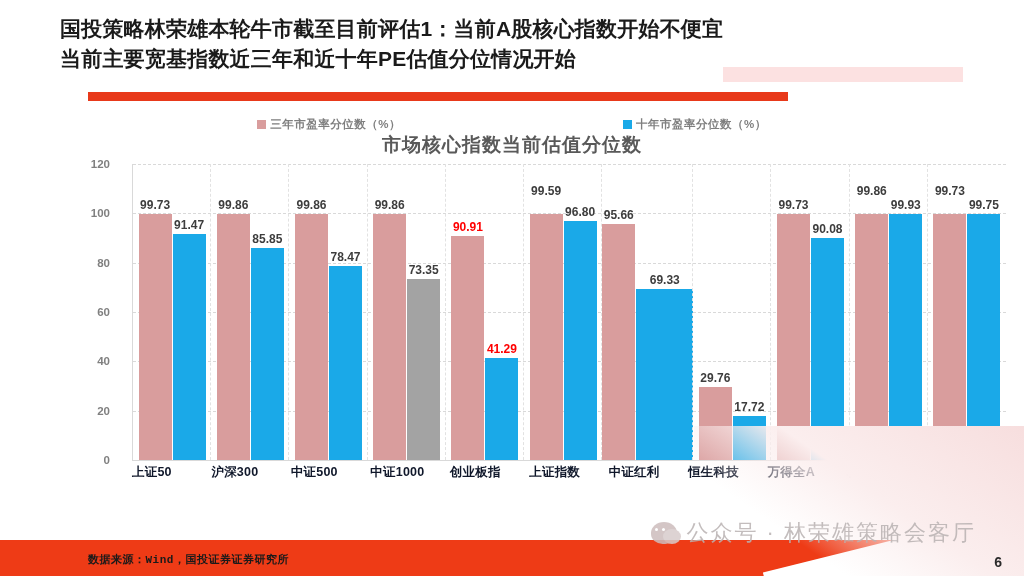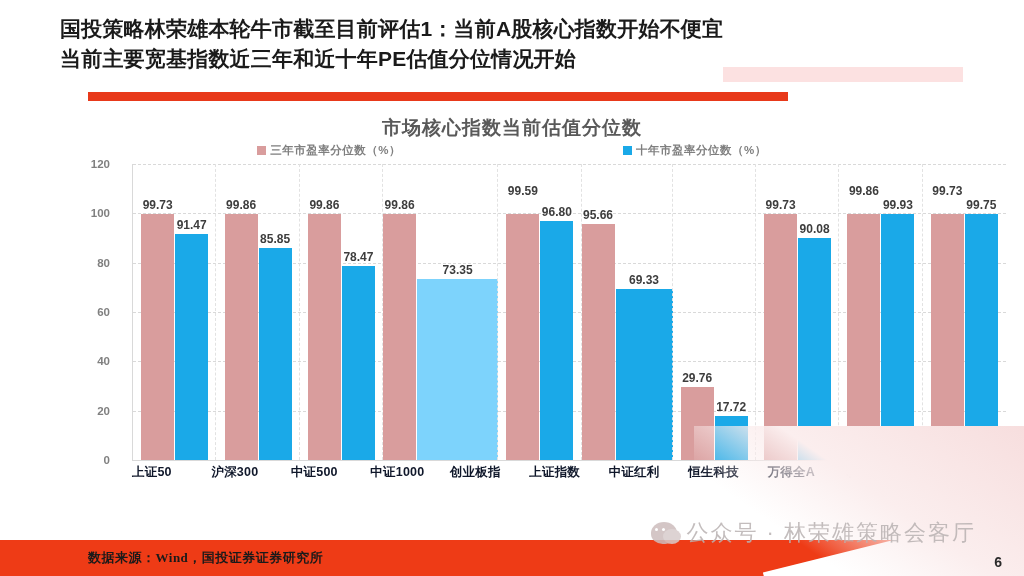--- a/index.html
+++ b/index.html
@@ -95,23 +95,23 @@
     position:absolute;left:0;bottom:0;width:1024px;height:36px;
     background:#ee3b16;overflow:hidden;
   }
   #footer-bar::after{
     content:"";position:absolute;right:-30px;top:-40px;
     width:300px;height:120px;background:#ffffff;
     transform:rotate(-14deg);transform-origin:right top;
   }
   #footer-src{
     position:absolute;left:88px;bottom:9px;
-    font-size:13px;color:#1a1a1a;font-weight:bold;
+    font-size:11px;color:#1a1a1a;font-weight:bold;
     letter-spacing:.5px;z-index:4;
-    font-family:Liberation Serif, serif;
+    font-family:Liberation Mono, monospace;
   }
   #corner-wash{
     position:absolute;right:0;bottom:0;width:330px;height:150px;
     background:linear-gradient(215deg,#f7dede 0%,#fbeeee 45%,rgba(255,255,255,0) 72%);
     z-index:1;
   }
   #watermark{
     position:absolute;right:48px;bottom:28px;z-index:5;
     display:flex;align-items:center;gap:9px;
     font-size:22px;color:#b9b2b2;letter-spacing:2px;
@@ -141,33 +141,33 @@
 <div id="slide">
 
   <div id="title-highlight"></div>
   <div id="title-block">
     <div class="title-line">国投策略林荣雄本轮牛市截至目前评估1：当前A股核心指数开始不便宜</div>
     <div class="title-line">当前主要宽基指数近三年和近十年PE估值分位情况开始</div>
   </div>
   <div id="title-rule" style="background: rgb(232, 57, 26);"></div>
 
   <div id="chart-area">
-
-    <div id="chart-title">市场核心指数当前估值分位数</div>
 
     <div id="legend">
       <div class="legend-item">
         <span class="legend-swatch" style="background: rgb(217, 157, 157);"></span>
         <span>三年市盈率分位数（%）</span>
       </div>
       <div class="legend-item">
         <span class="legend-swatch" style="background: rgb(26, 169, 232);"></span>
         <span>十年市盈率分位数（%）</span>
       </div>
     </div>
+
+    <div id="chart-title">市场核心指数当前估值分位数</div>
 
     <div id="plot-wrap">
       <div id="yaxis">
           <div class="ytick" style="top: 296px;">0</div>
           <div class="ytick" style="top: 246.667px;">20</div>
           <div class="ytick" style="top: 197.333px;">40</div>
           <div class="ytick" style="top: 148px;">60</div>
           <div class="ytick" style="top: 98.6667px;">80</div>
           <div class="ytick" style="top: 49.3333px;">100</div>
           <div class="ytick" style="top: 0px;">120</div>
@@ -203,22 +203,30 @@
                 <span class="bar-label">99.86</span>
               </div>
               <div class="bar ten" style="background: rgb(26, 169, 232); height: 193.559px;">
                 <span class="bar-label">78.47</span>
               </div>
             </div>
             <div class="group">
               <div class="bar three" style="background: rgb(217, 157, 157); height: 246.321px;">
                 <span class="bar-label">99.86</span>
               </div>
-              <div class="bar ten" style="background: #7dd3fc; height: 180.93px; padding-left: 48px;">
+              <div class="bar ten" style="background: #a3a3a3; height: 180.93px;">
                 <span class="bar-label">73.35</span>
+              </div>
+            </div>
+            <div class="group">
+              <div class="bar three" style="background: rgb(217, 157, 157); height: 224.245px;">
+                <span class="bar-label hi" style="color: rgb(255, 0, 0);">90.91</span>
+              </div>
+              <div class="bar ten" style="background: rgb(26, 169, 232); height: 101.849px;">
+                <span class="bar-label hi" style="color: rgb(255, 0, 0);">41.29</span>
               </div>
             </div>
             <div class="group">
               <div class="bar three" style="background: rgb(217, 157, 157); height: 245.655px;">
                 <span class="bar-label raise">99.59</span>
               </div>
               <div class="bar ten" style="background: rgb(26, 169, 232); height: 238.773px;">
                 <span class="bar-label">96.80</span>
               </div>
             </div>

